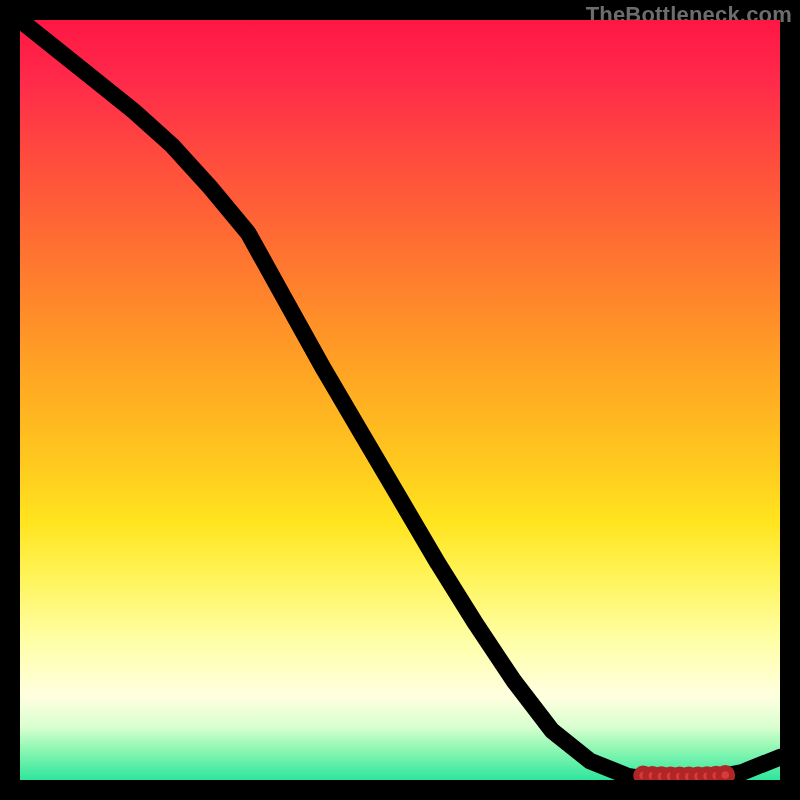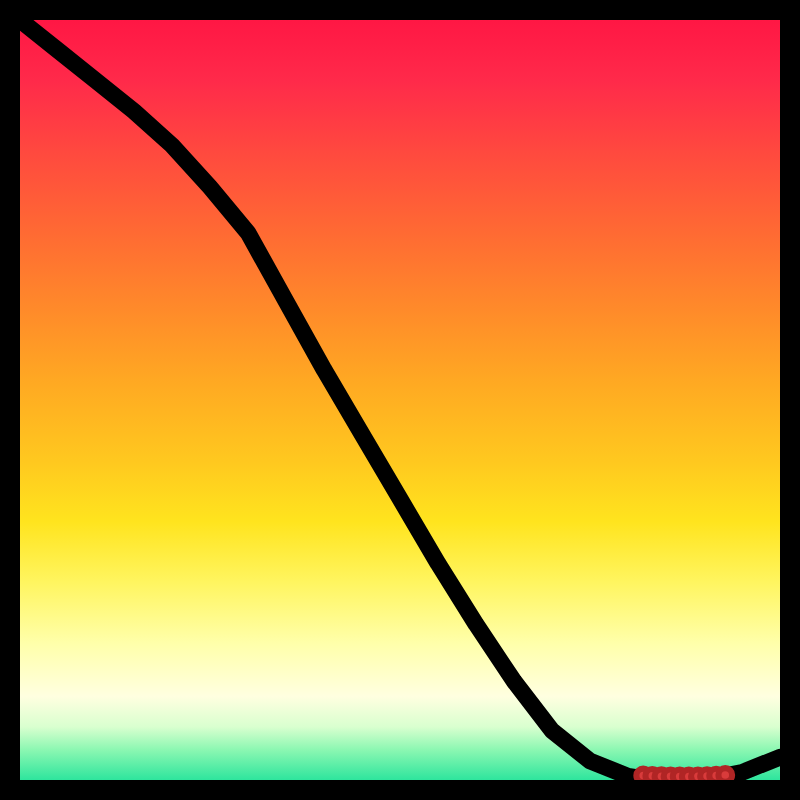--- a/index.html
+++ b/index.html
@@ -61,20 +61,21 @@
   .dot {
     fill: #d93b3b;
     stroke: #b02525;
     stroke-width: 0.8;
   }
 </style>
 </head>
 <body>
 
 <div class="frame">
+  <div class="watermark">TheBottleneck.com</div>
 
   <div class="plot-area">
     <svg class="plot-svg" viewBox="0 0 100 100" preserveAspectRatio="none">
       <path id="series-path" class="series-line" d="M0.00 0.00 L5.00 4.00 L10.00 8.00 L15.00 12.00 L20.00 16.50 L25.00 22.00 L30.00 28.00 L35.00 37.00 L40.00 46.00 L45.00 54.50 L50.00 63.00 L55.00 71.50 L60.00 79.50 L65.00 87.00 L70.00 93.50 L75.00 97.50 L80.00 99.50 L82.00 99.80 L84.00 99.90 L86.00 99.90 L88.00 99.90 L90.00 99.80 L92.00 99.60 L95.00 99.00 L100.00 97.00"></path>
       <g id="markers-group">
           <circle cx="82.00" cy="99.40" r="0.9" class="dot"></circle>
           <circle cx="83.20" cy="99.45" r="0.9" class="dot"></circle>
           <circle cx="84.40" cy="99.50" r="0.9" class="dot"></circle>
           <circle cx="85.60" cy="99.52" r="0.9" class="dot"></circle>
           <circle cx="86.80" cy="99.54" r="0.9" class="dot"></circle>

